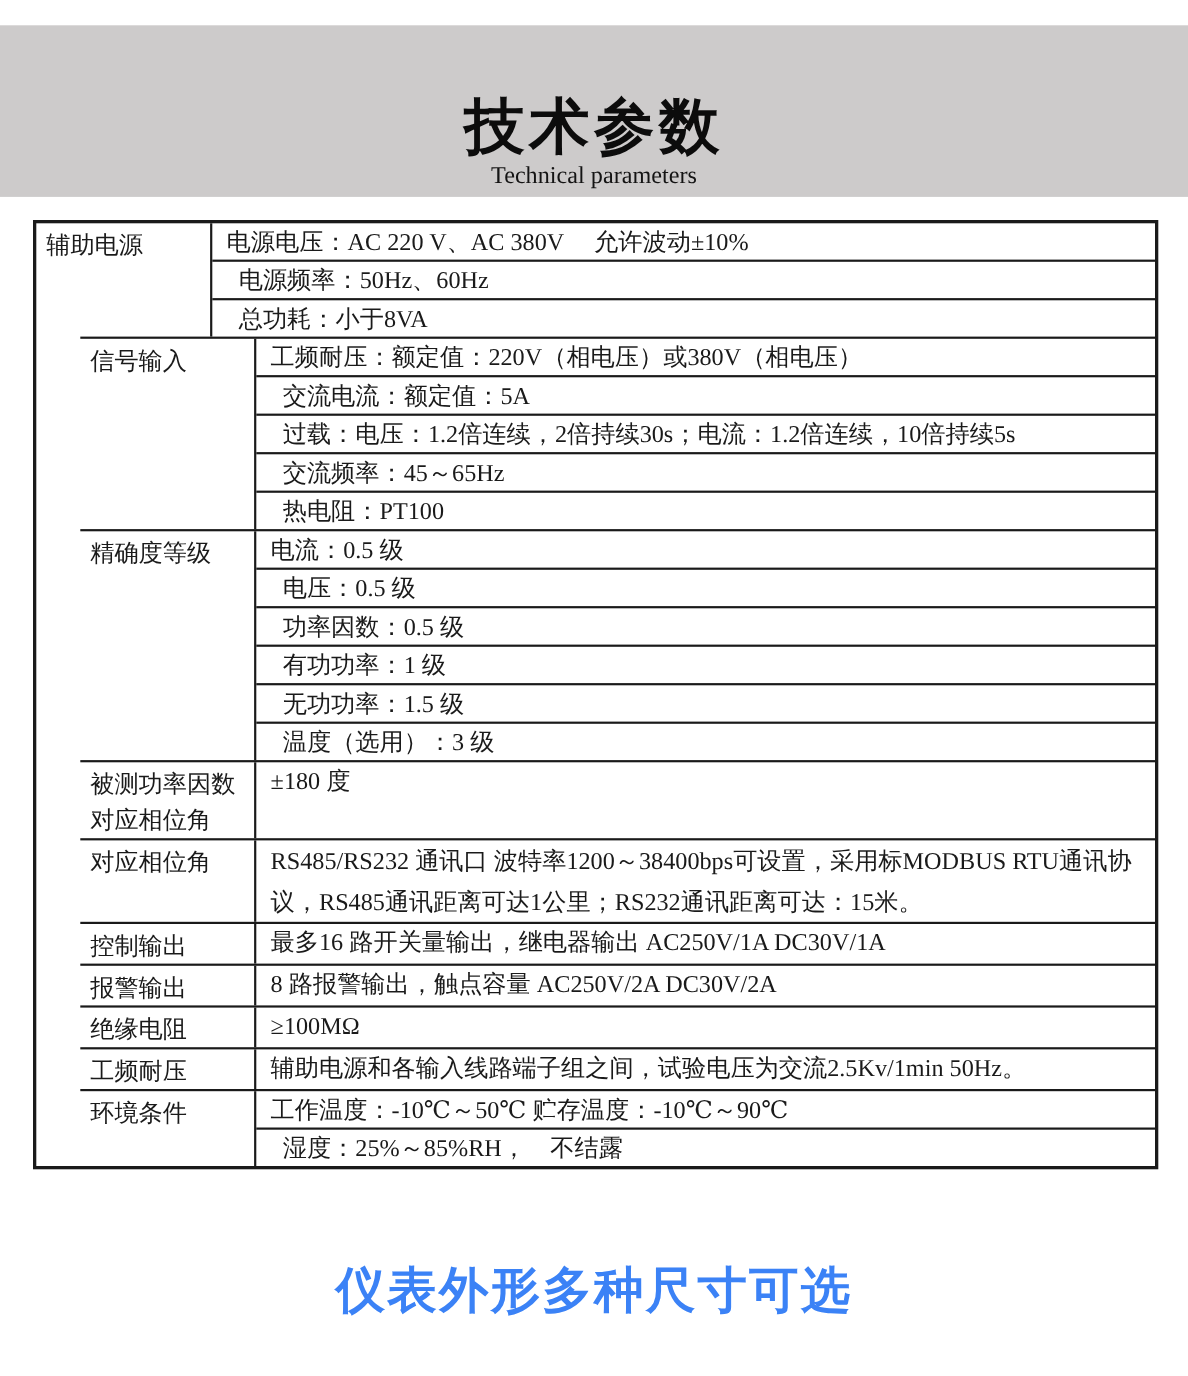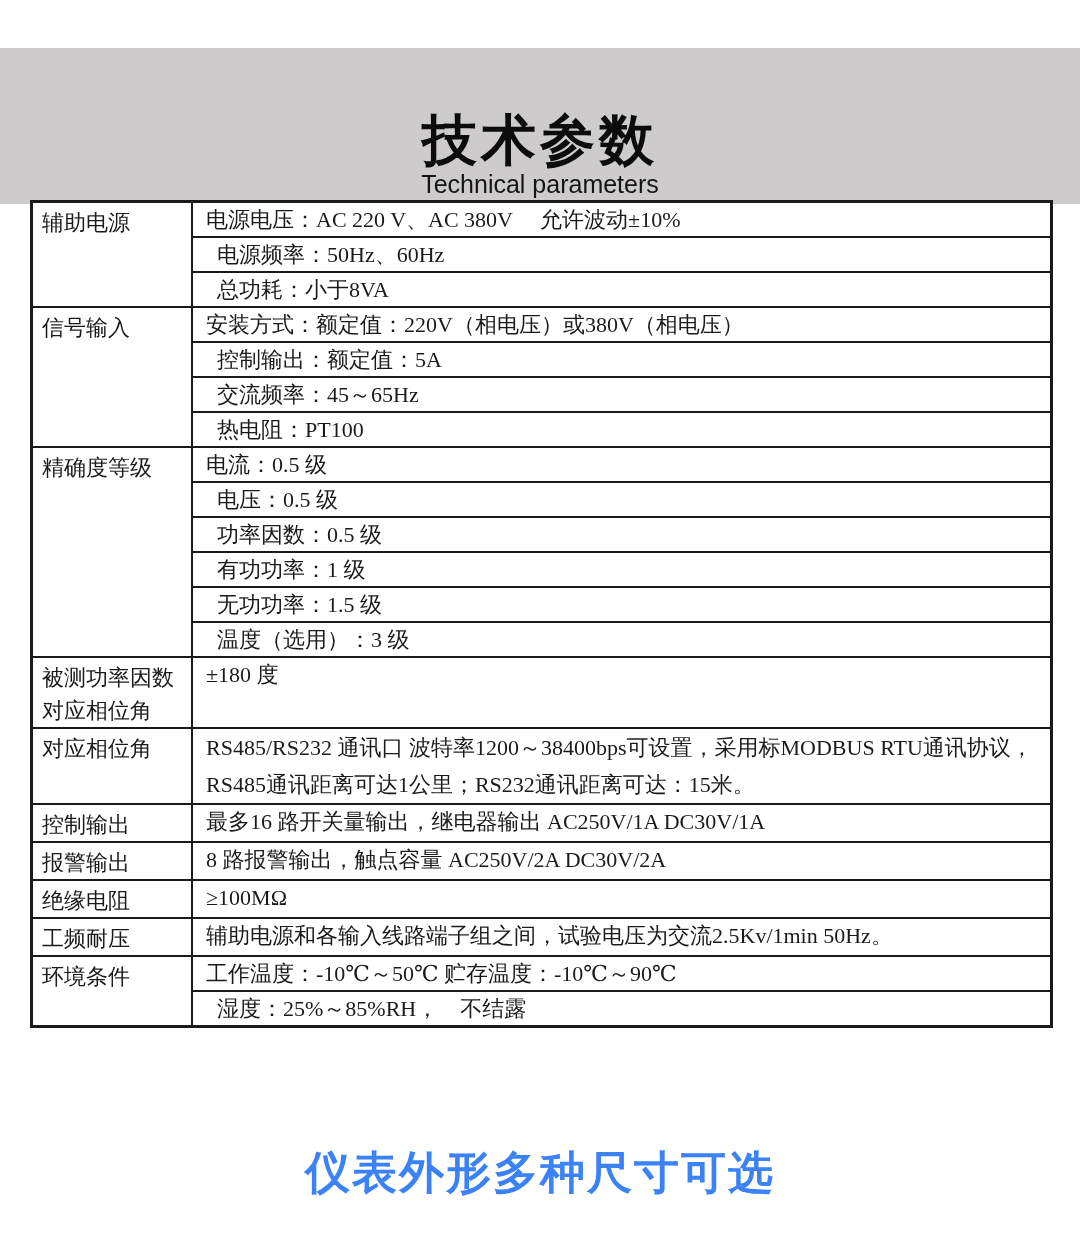--- a/index.html
+++ b/index.html
@@ -22,49 +22,48 @@
     position: absolute;
     left: 0; top: 23px;
     width: 1080px; height: 156px;
     background: var(--band);
     display: flex;
     flex-direction: column;
     align-items: center;
     justify-content: flex-end;
     box-sizing: border-box;
     padding-bottom: 6px;
-    margin-top: 25px;
   }
   .band-title {
     font-family: "Liberation Sans", "DejaVu Sans", sans-serif;
     font-weight: bold;
     font-size: 55px;
     line-height: 60px;
     letter-spacing: 4px;
     color: #0c0c0c;
     white-space: nowrap;
   }
   .band-sub {
-    font-family: Liberation Sans, sans-serif;
-    font-size: 25px;
+    font-family: Liberation Serif, serif;
+    font-size: 22px;
     line-height: 28px;
     color: #141414;
     white-space: nowrap;
   }
   
   .spec {
     position: absolute;
     left: 30px; top: 200px;
     width: 1023px;
     border: 3px solid var(--border);
     box-sizing: border-box;
     background: #ffffff;
   }
   .sec { display: flex; }
-  .sec + .sec { border-top: 2px solid var(--border); }
+  .sec + .sec { border-top: 2px solid var(--border); margin-left: 40px; }
   .lab {
     flex: 0 0 160px;
     width: 160px;
     box-sizing: border-box;
     border-right: 2px solid var(--border);
     padding: 3px 4px 0 9px;
     font-size: 22px;
     line-height: 33px;
     white-space: nowrap;
   }
@@ -112,22 +111,23 @@
       <div class="vals">
         <div class="vrow">电源电压：AC 220 V、AC 380V　 允许波动±10%</div>
         <div class="vrow">电源频率：50Hz、60Hz</div>
         <div class="vrow">总功耗：小于8VA</div>
       </div>
     </div>
 
     <div class="sec">
       <div class="lab">信号输入</div>
       <div class="vals">
-        <div class="vrow">安装方式：额定值：220V（相电压）或380V（相电压）</div>
-        <div class="vrow">控制输出：额定值：5A</div>
+        <div class="vrow">工频耐压：额定值：220V（相电压）或380V（相电压）</div>
+        <div class="vrow">交流电流：额定值：5A</div>
+        <div class="vrow">过载：电压：1.2倍连续，2倍持续30s；电流：1.2倍连续，10倍持续5s</div>
         <div class="vrow">交流频率：45～65Hz</div>
         <div class="vrow">热电阻：PT100</div>
       </div>
     </div>
 
     <div class="sec">
       <div class="lab">精确度等级</div>
       <div class="vals">
         <div class="vrow">电流：0.5 级</div>
         <div class="vrow">电压：0.5 级</div>

